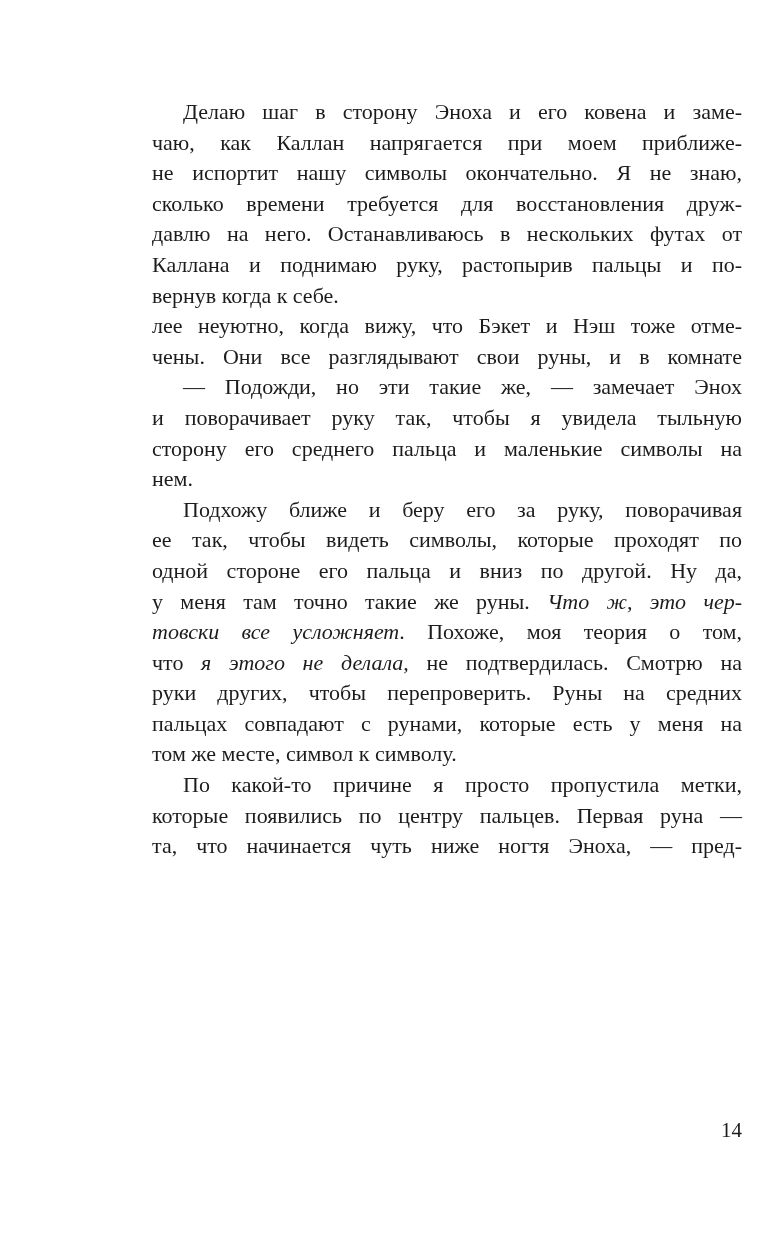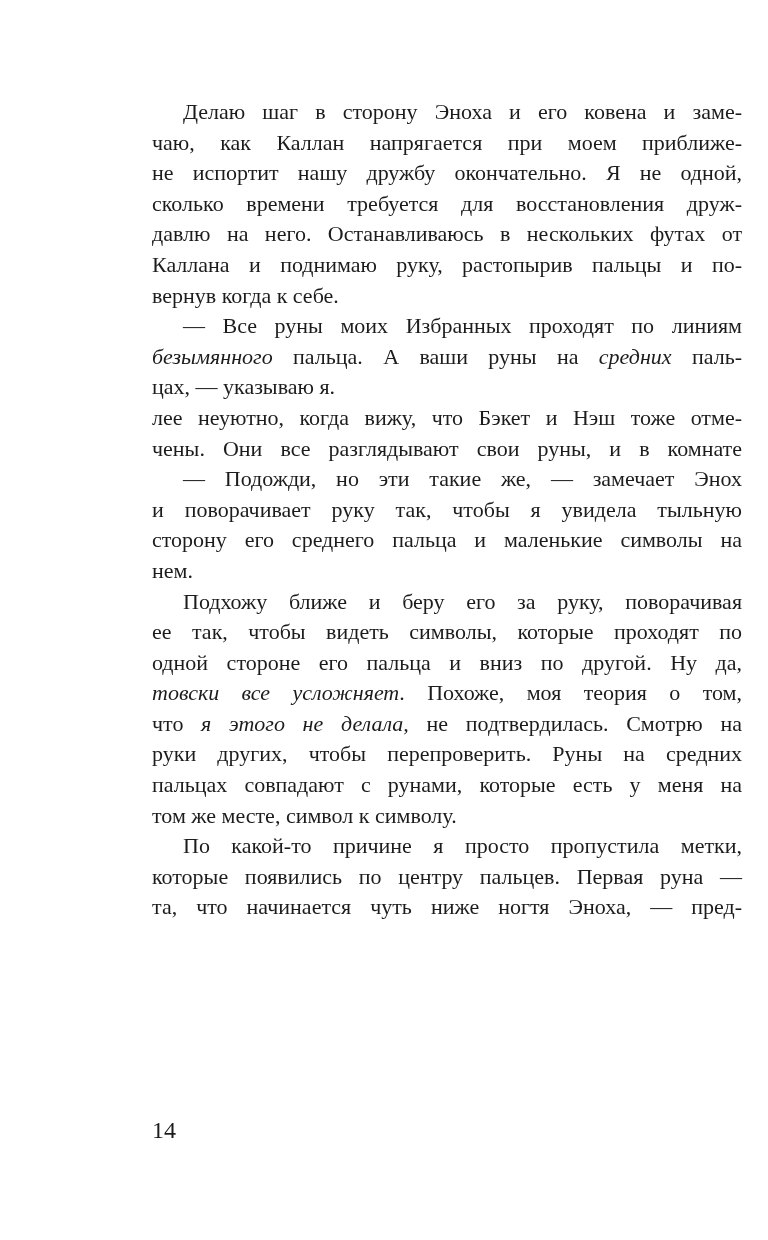--- a/index.html
+++ b/index.html
@@ -36,59 +36,55 @@
   }
   .line.indent {
     text-indent: 31px;
   }
   .it { font-style: italic; }
   .page-number {
     position: absolute;
     top: 1117px;
     left: 116px;
     width: 590px;
-    text-align: left;
-    font-size: 24px;
+    text-align: right;
+    font-size: 21px;
     line-height: 26px;
     color: #1c1c1c;
   }
 </style>
 </head>
 <body>
 
 <div class="book-page">
   <div class="text-block">
       <div class="para">
         <div class="line j indent"><span>Делаю шаг в сторону Эноха и его ковена и заме-</span></div>
         <div class="line j"><span>чаю, как Каллан напрягается при моем приближе-</span></div>
-        <div class="line j"><span>не испортит нашу дружбу окончательно. Я не одной,</span></div>
+        <div class="line j"><span>не испортит нашу символы окончательно. Я не знаю,</span></div>
         <div class="line j"><span>сколько времени требуется для восстановления друж-</span></div>
         <div class="line j"><span>давлю на него. Останавливаюсь в нескольких футах от</span></div>
         <div class="line j"><span>Каллана и поднимаю руку, растопырив пальцы и по-</span></div>
         <div class="line"><span>вернув когда к себе.</span></div>
-      </div>
-      <div class="para">
-        <div class="line j indent"><span>— Все руны моих Избранных проходят по линиям</span></div>
-        <div class="line j"><span class="it">безымянного</span><span> пальца. А ваши руны на </span><span class="it">средних</span><span> паль-</span></div>
-        <div class="line"><span>цах, — указываю я.</span></div>
       </div>
       <div class="para">
         <div class="line j"><span>лее неуютно, когда вижу, что Бэкет и Нэш тоже отме-</span></div>
         <div class="line j"><span>чены. Они все разглядывают свои руны, и в комнате</span></div>
       </div>
       <div class="para">
         <div class="line j indent"><span>— Подожди, но эти такие же, — замечает Энох</span></div>
         <div class="line j"><span>и поворачивает руку так, чтобы я увидела тыльную</span></div>
         <div class="line j"><span>сторону его среднего пальца и маленькие символы на</span></div>
         <div class="line"><span>нем.</span></div>
       </div>
       <div class="para">
         <div class="line j indent"><span>Подхожу ближе и беру его за руку, поворачивая</span></div>
         <div class="line j"><span>ее так, чтобы видеть символы, которые проходят по</span></div>
         <div class="line j"><span>одной стороне его пальца и вниз по другой. Ну да,</span></div>
+        <div class="line j"><span>у меня там точно такие же руны. </span><span class="it">Что ж, это чер-</span></div>
         <div class="line j"><span class="it">товски все усложняет</span><span>. Похоже, моя теория о том,</span></div>
         <div class="line j"><span>что </span><span class="it">я этого не делала,</span><span> не подтвердилась. Смотрю на</span></div>
         <div class="line j"><span>руки других, чтобы перепроверить. Руны на средних</span></div>
         <div class="line j"><span>пальцах совпадают с рунами, которые есть у меня на</span></div>
         <div class="line"><span>том же месте, символ к символу.</span></div>
       </div>
       <div class="para">
         <div class="line j indent"><span>По какой-то причине я просто пропустила метки,</span></div>
         <div class="line j"><span>которые появились по центру пальцев. Первая руна —</span></div>
         <div class="line j"><span>та, что начинается чуть ниже ногтя Эноха, — пред-</span></div>

